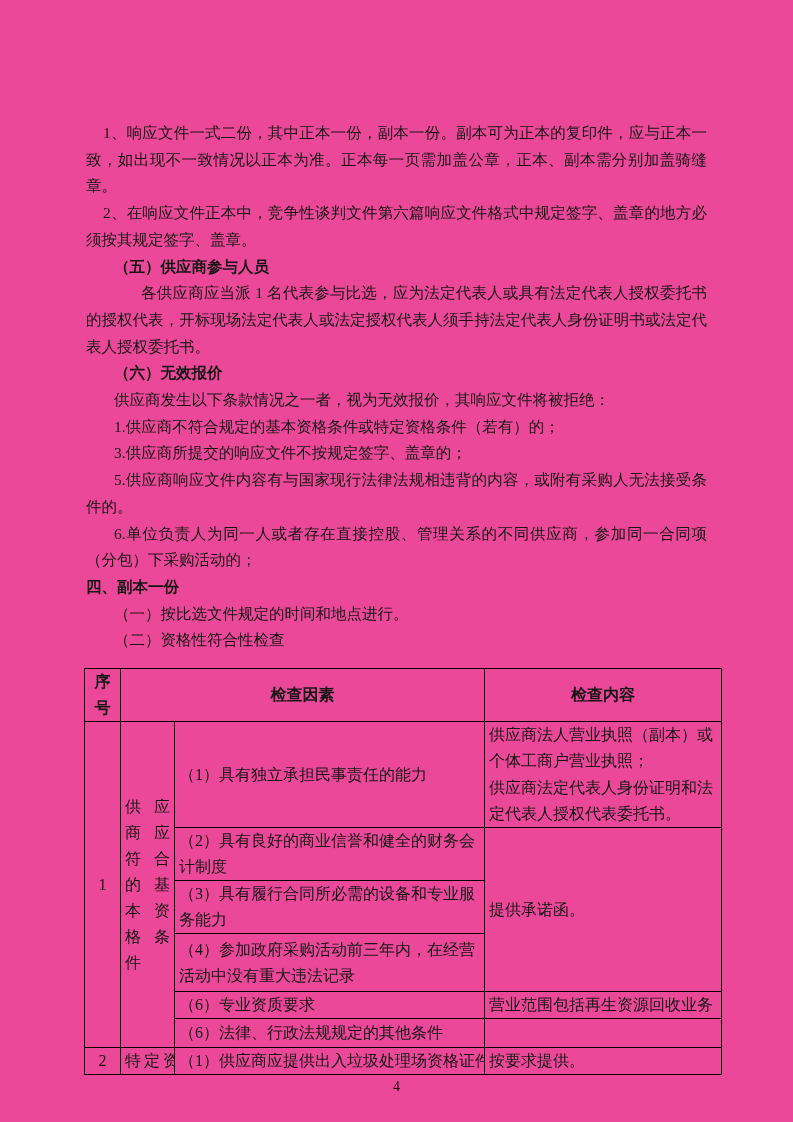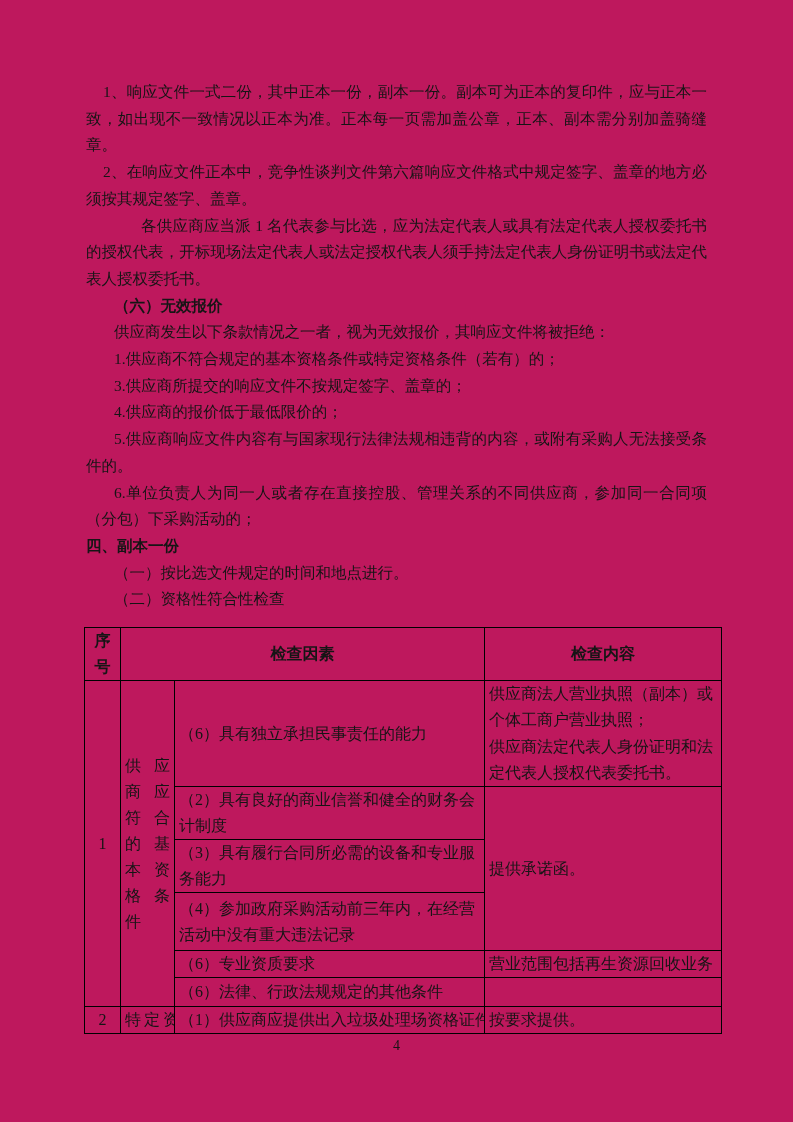--- a/index.html
+++ b/index.html
@@ -1,24 +1,24 @@
 <!DOCTYPE html>
 <html lang="zh"><head>
 <meta charset="utf-8">
 <style>
   html,body { margin:0; padding:0; background:#ffffff; }
   .page {
     position:relative;
     width:793px; height:1122px;
     margin:0 auto;
-    background:#be185d;
+    background:#ec4899;
     color:#151515;
     font-family:"Liberation Serif","DejaVu Serif",serif;
     box-sizing:border-box;
-    padding:79px 86px 0 86px;
+    padding:120px 86px 0 86px;
     overflow:hidden;
   }
   
   .flow p {
     margin:0;
     font-size:15.5px;
     line-height:26.7px;
     text-align:justify;
     word-break:break-all;
   }
@@ -66,26 +66,26 @@
   }
 </style>
 </head>
 <body>
 
 <div class="page">
 
   <div class="flow">
     <p class="ia">1、响应文件一式二份，其中正本一份，副本一份。副本可为正本的复印件，应与正本一致，如出现不一致情况以正本为准。正本每一页需加盖公章，正本、副本需分别加盖骑缝章。</p>
     <p class="ia">2、在响应文件正本中，竞争性谈判文件第六篇响应文件格式中规定签字、盖章的地方必须按其规定签字、盖章。</p>
+    <p class="h">（五）供应商参与人员</p>
     <p class="ic">各供应商应当派 1 名代表参与比选，应为法定代表人或具有法定代表人授权委托书的授权代表，开标现场法定代表人或法定授权代表人须手持法定代表人身份证明书或法定代表人授权委托书。</p>
     <p class="h">（六）无效报价</p>
     <p class="ib">供应商发生以下条款情况之一者，视为无效报价，其响应文件将被拒绝：</p>
     <p class="ib">1.供应商不符合规定的基本资格条件或特定资格条件（若有）的；</p>
     <p class="ib">3.供应商所提交的响应文件不按规定签字、盖章的；</p>
-    <p class="ib">4.供应商的报价低于最低限价的；</p>
     <p class="ib">5.供应商响应文件内容有与国家现行法律法规相违背的内容，或附有采购人无法接受条件的。</p>
     <p class="ib">6.单位负责人为同一人或者存在直接控股、管理关系的不同供应商，参加同一合同项（分包）下采购活动的；</p>
     <p class="h0">四、副本一份</p>
     <p class="ib">（一）按比选文件规定的时间和地点进行。</p>
     <p class="ib">（二）资格性符合性检查</p>
   </div>
 
   <table class="qtable">
     <colgroup>
       <col style="width:36px">
@@ -95,21 +95,21 @@
     </colgroup>
     <tbody>
         <tr style="height:24px">
       <td class="th">序号</td>
       <td class="th" colspan="2">检查因素</td>
       <td class="th">检查内容</td>
     </tr>
     <tr style="height:106px">
       <td class="num" rowspan="6">1</td>
       <td class="vert" rowspan="6">供应商应符合的基本资格条件</td>
-      <td class="factor">（6）具有独立承担民事责任的能力</td>
+      <td class="factor">（1）具有独立承担民事责任的能力</td>
       <td class="content multiline">供应商法人营业执照（副本）或个体工商户营业执照；
 供应商法定代表人身份证明和法定代表人授权代表委托书。</td>
     </tr>
     <tr style="height:30px">
       <td class="factor">（2）具有良好的商业信誉和健全的财务会计制度</td>
       <td class="content" rowspan="3">提供承诺函。</td>
     </tr>
     <tr style="height:30px">
       <td class="factor">（3）具有履行合同所必需的设备和专业服务能力</td>
     </tr>

